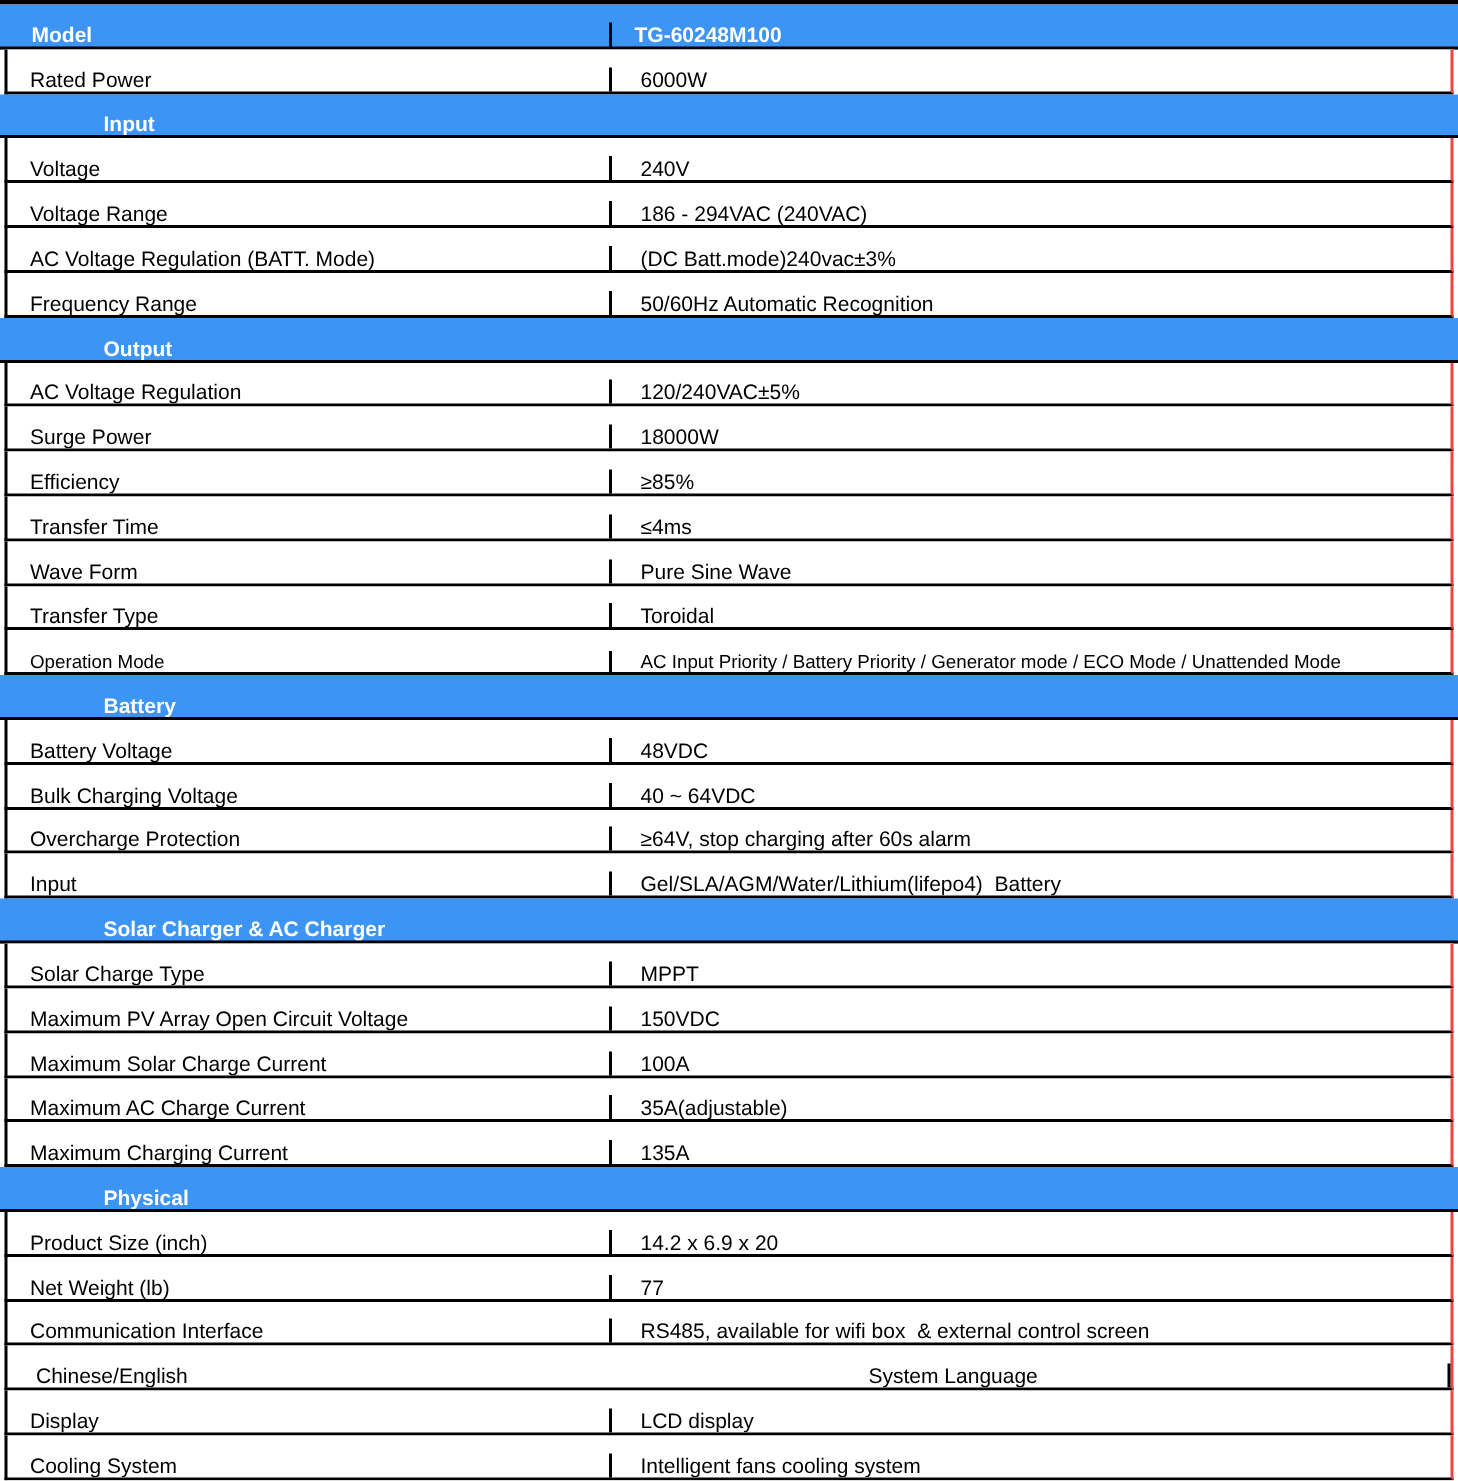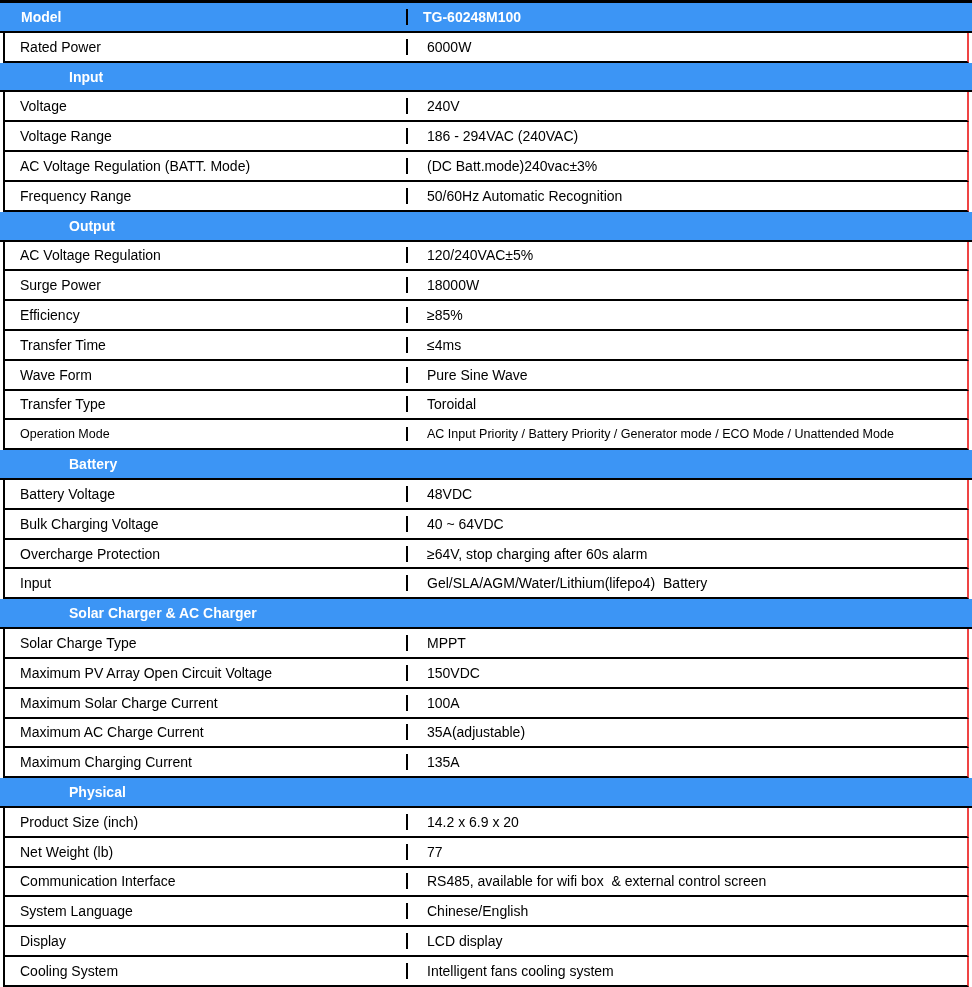--- a/index.html
+++ b/index.html
@@ -14,21 +14,21 @@
     overflow: hidden;
   }
   .rows {
     display: flex;
     flex-direction: column;
     height: 984px;
   }
   .row {
     flex: 1 1 0;
     display: flex;
-    align-items: center;
+    align-items: flex-end;
     border-bottom: 2px solid #000000;
     background: #ffffff;
   }
   
   .row.section {
     background: #3c95f5;
     padding-left: 48px;
   }
   .row.section .cell,
   .row.model .cell {
@@ -198,22 +198,22 @@
     </div>
     <div class="row data">
       <div class="cell label">Net Weight (lb)</div>
       <div class="cell value">77</div>
     </div>
     <div class="row data">
       <div class="cell label">Communication Interface</div>
       <div class="cell value">RS485, available for wifi box  &amp; external control screen</div>
     </div>
     <div class="row data">
+      <div class="cell value">Chinese/English</div>
       <div class="cell label">System Language</div>
-      <div class="cell value">Chinese/English</div>
     </div>
     <div class="row data">
       <div class="cell label">Display</div>
       <div class="cell value">LCD display</div>
     </div>
     <div class="row data">
       <div class="cell label">Cooling System</div>
       <div class="cell value">Intelligent fans cooling system</div>
     </div>
 

